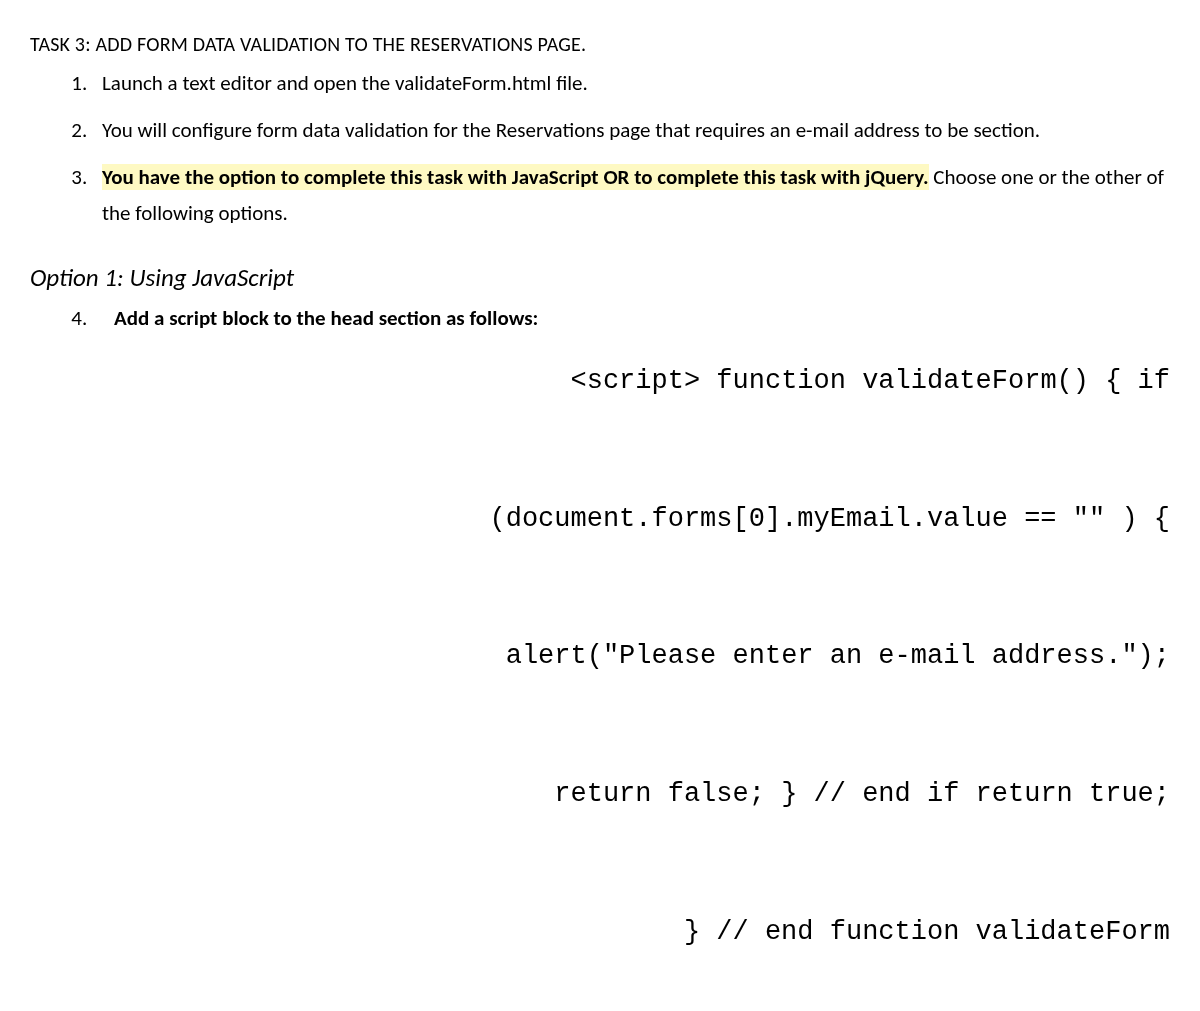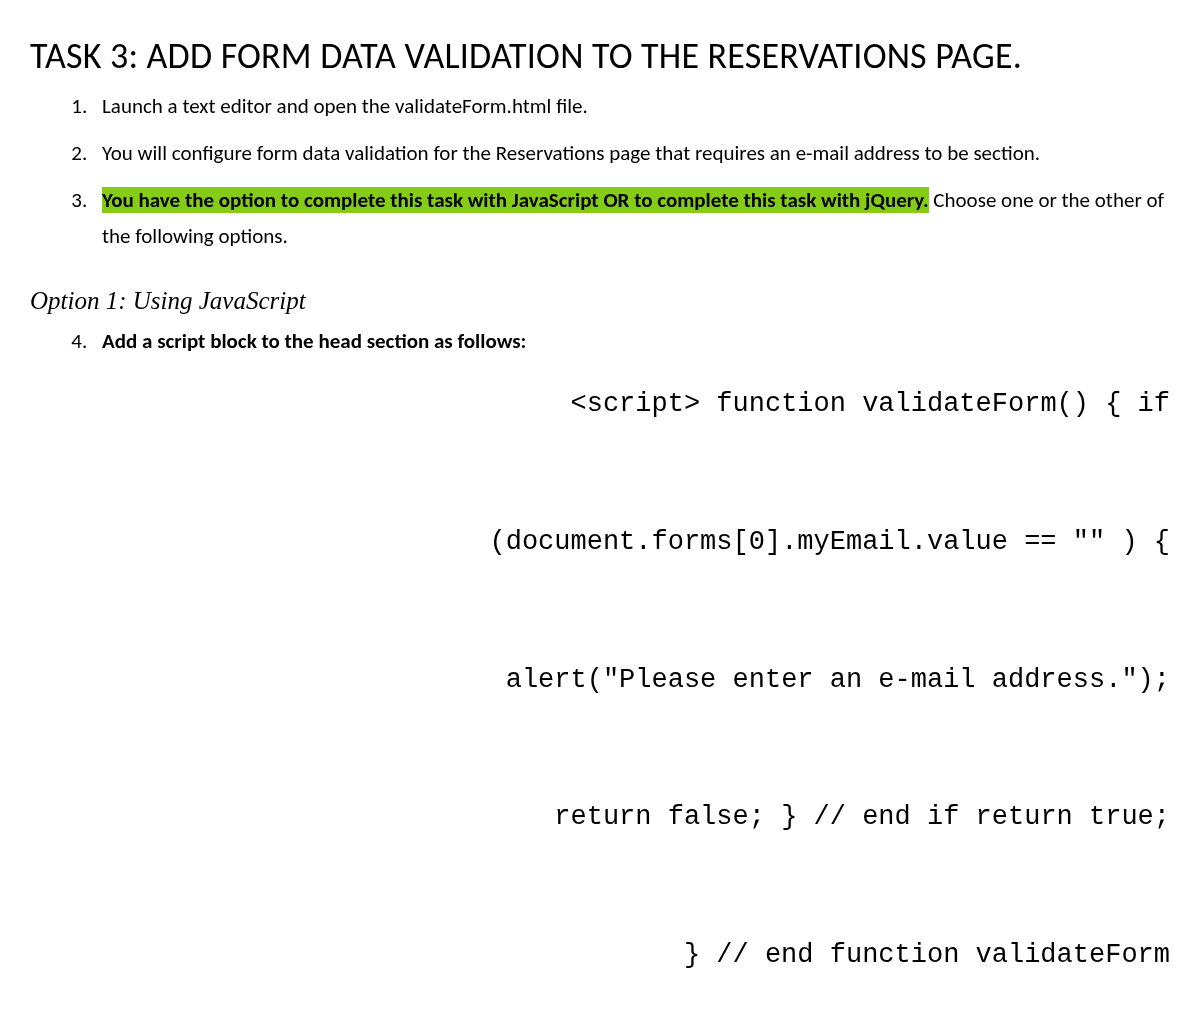--- a/index.html
+++ b/index.html
@@ -5,48 +5,47 @@
   body {
     font-family: Calibri, "Segoe UI", Arial, sans-serif;
     font-size: 21px;
     color: #000;
     margin: 0;
     padding: 30px 30px 20px 30px;
     width: 1140px;
     line-height: 1.45;
   }
   .task-title {
-    font-size: 36px;
+    font-size: 20px;
     font-weight: 400;
     letter-spacing: 0.2px;
     margin: 0 0 6px 0;
   }
   ol.main-list {
     margin: 0 0 24px 0;
     padding-left: 62px;
   }
   ol.main-list > li {
     padding-left: 10px;
     margin-bottom: 10px;
     line-height: 1.75;
   }
   ol.main-list > li::marker {
     font-weight: 400;
   }
-  .bold { font-weight: 700; }
+  .bold { font-weight: 700; margin-left: 12px; }
   .highlight {
-    background: #84cc16;
+    background: #fef9c3;
     font-weight: 700;
   }
   .option-heading {
     font-style: italic;
     font-size: 25px;
     margin: 28px 0 4px 0;
     font-weight: 400;
-    font-family: Liberation Serif, serif;
   }
   .code {
     font-family: Liberation Mono, monospace;
     font-size: 27px;
     white-space: pre;
     line-height: 2.55;
     display: block;
     margin-top: 10px;
     text-align: right;
   }

